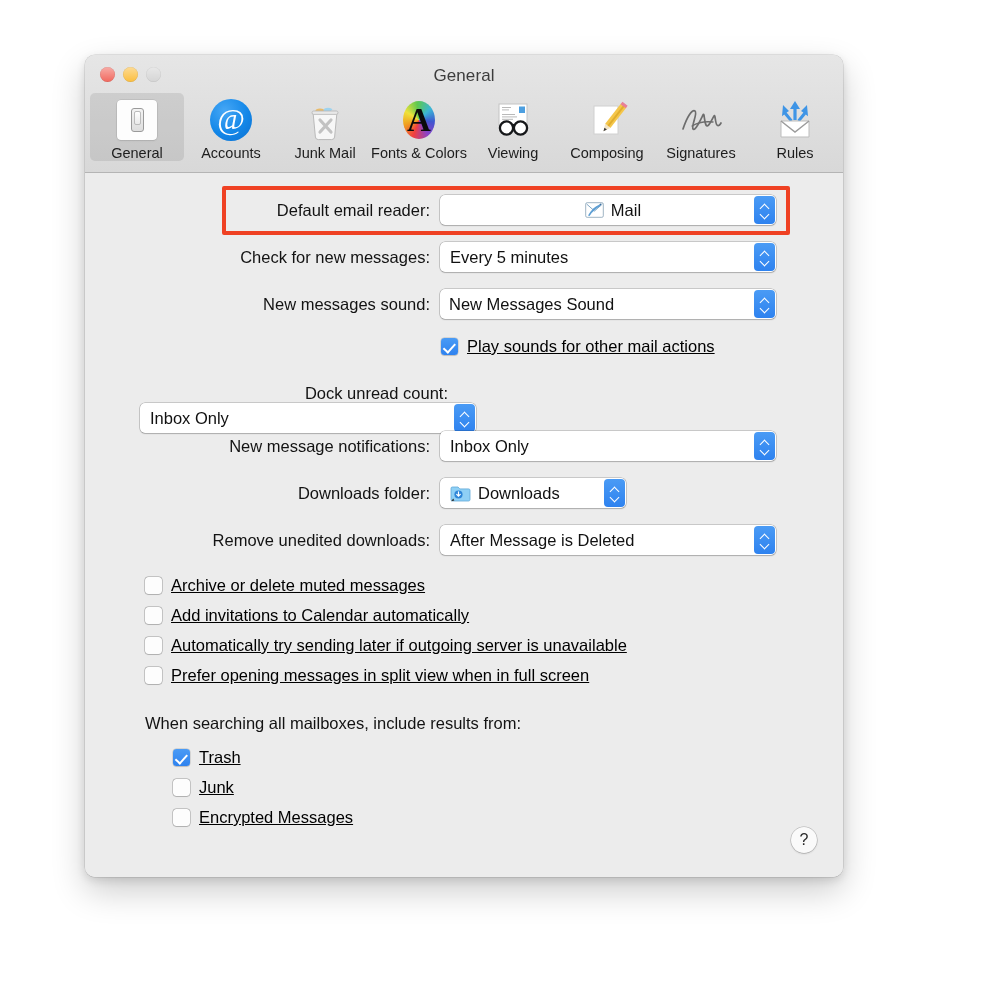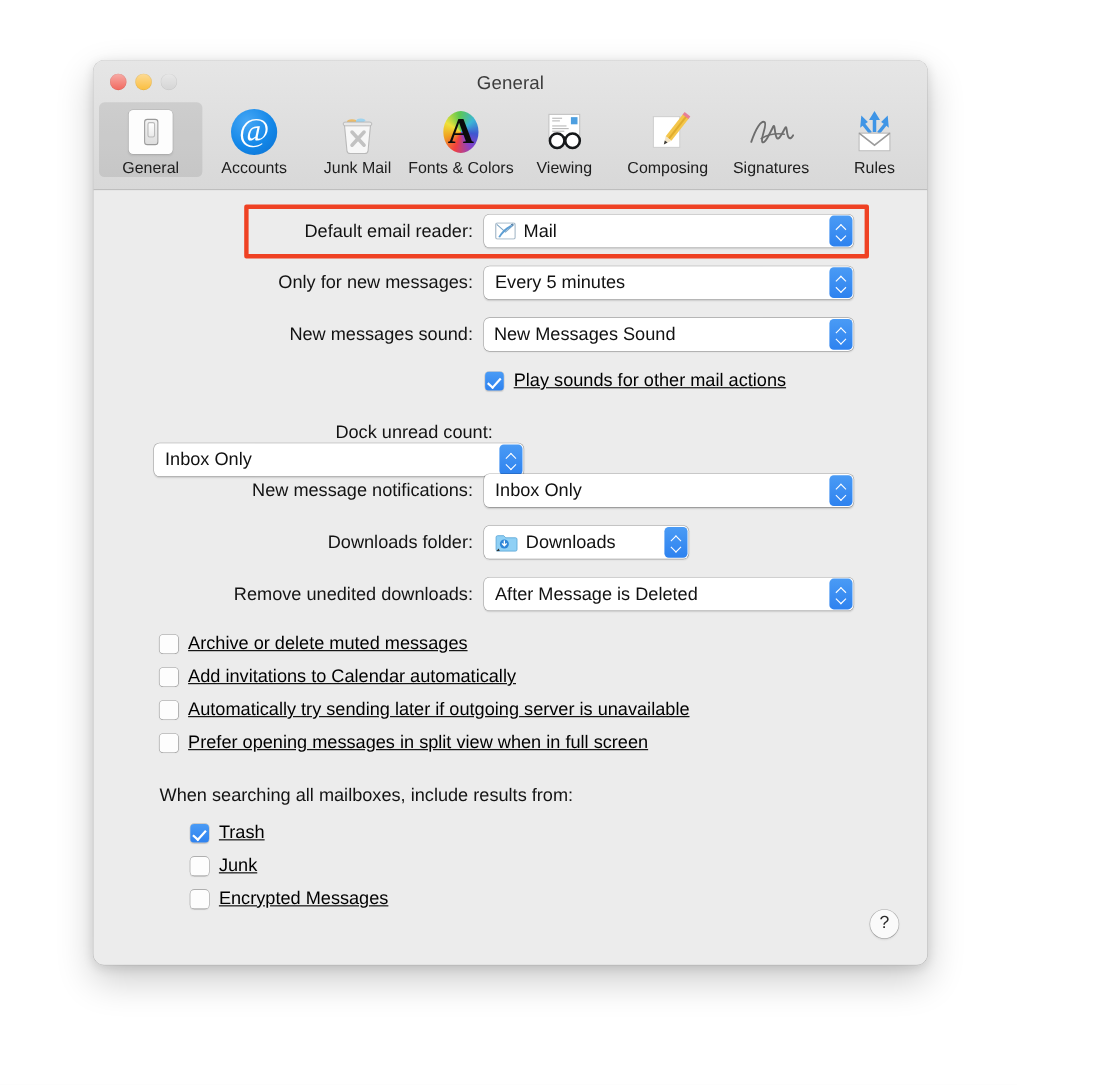--- a/index.html
+++ b/index.html
@@ -425,39 +425,39 @@
 
       </div>
     </div>
 
     <div class="content">
 
       <div class="annot" style="left:137px; top:13px; width:568px; height:49px;"></div>
 
       <div class="row" style="left:55px; top:22px;">
         <div class="lbl">Default email reader:</div>
-        <div class="popup" style="width:336px;">
+        <div class="popup" style="width:336px;justify-content:center;">
           <div class="pv">
             <svg class="mail-app-icon" viewBox="0 0 19 16">
               <rect x="0.7" y="0.7" width="17.6" height="14.6" rx="1.4" fill="#ffffff" stroke="#9fb4c4" stroke-width="1"></rect>
               <path d="M1.6 2 L9.5 9 L17.4 2" fill="none" stroke="#7fa6c4" stroke-width="1"></path>
               <path d="M3 13.5 C6 8, 10 4.5, 14.5 2.6 L15.5 4 C11 6.5, 7 10, 4.6 14 Z" fill="#5e9fd4"></path>
               <path d="M14.2 2.2 L16.4 1.2 L15.8 3.6 Z" fill="#3d6f9e"></path>
             </svg>
             <span>Mail</span>
           </div>
           <div class="stepper">
             <span class="chev up"></span>
               <span class="chev down"></span>
           </div>
         </div>
       </div>
 
       <div class="row" style="left:55px; top:69px;">
-        <div class="lbl">Only for new messages:</div>
+        <div class="lbl">Check for new messages:</div>
         <div class="popup" style="width:336px;">
           <div class="pv">
               <span>Every 5 minutes</span>
             </div>
           <div class="stepper">
             <span class="chev up"></span>
               <span class="chev down"></span>
           </div>
         </div>
       </div>

